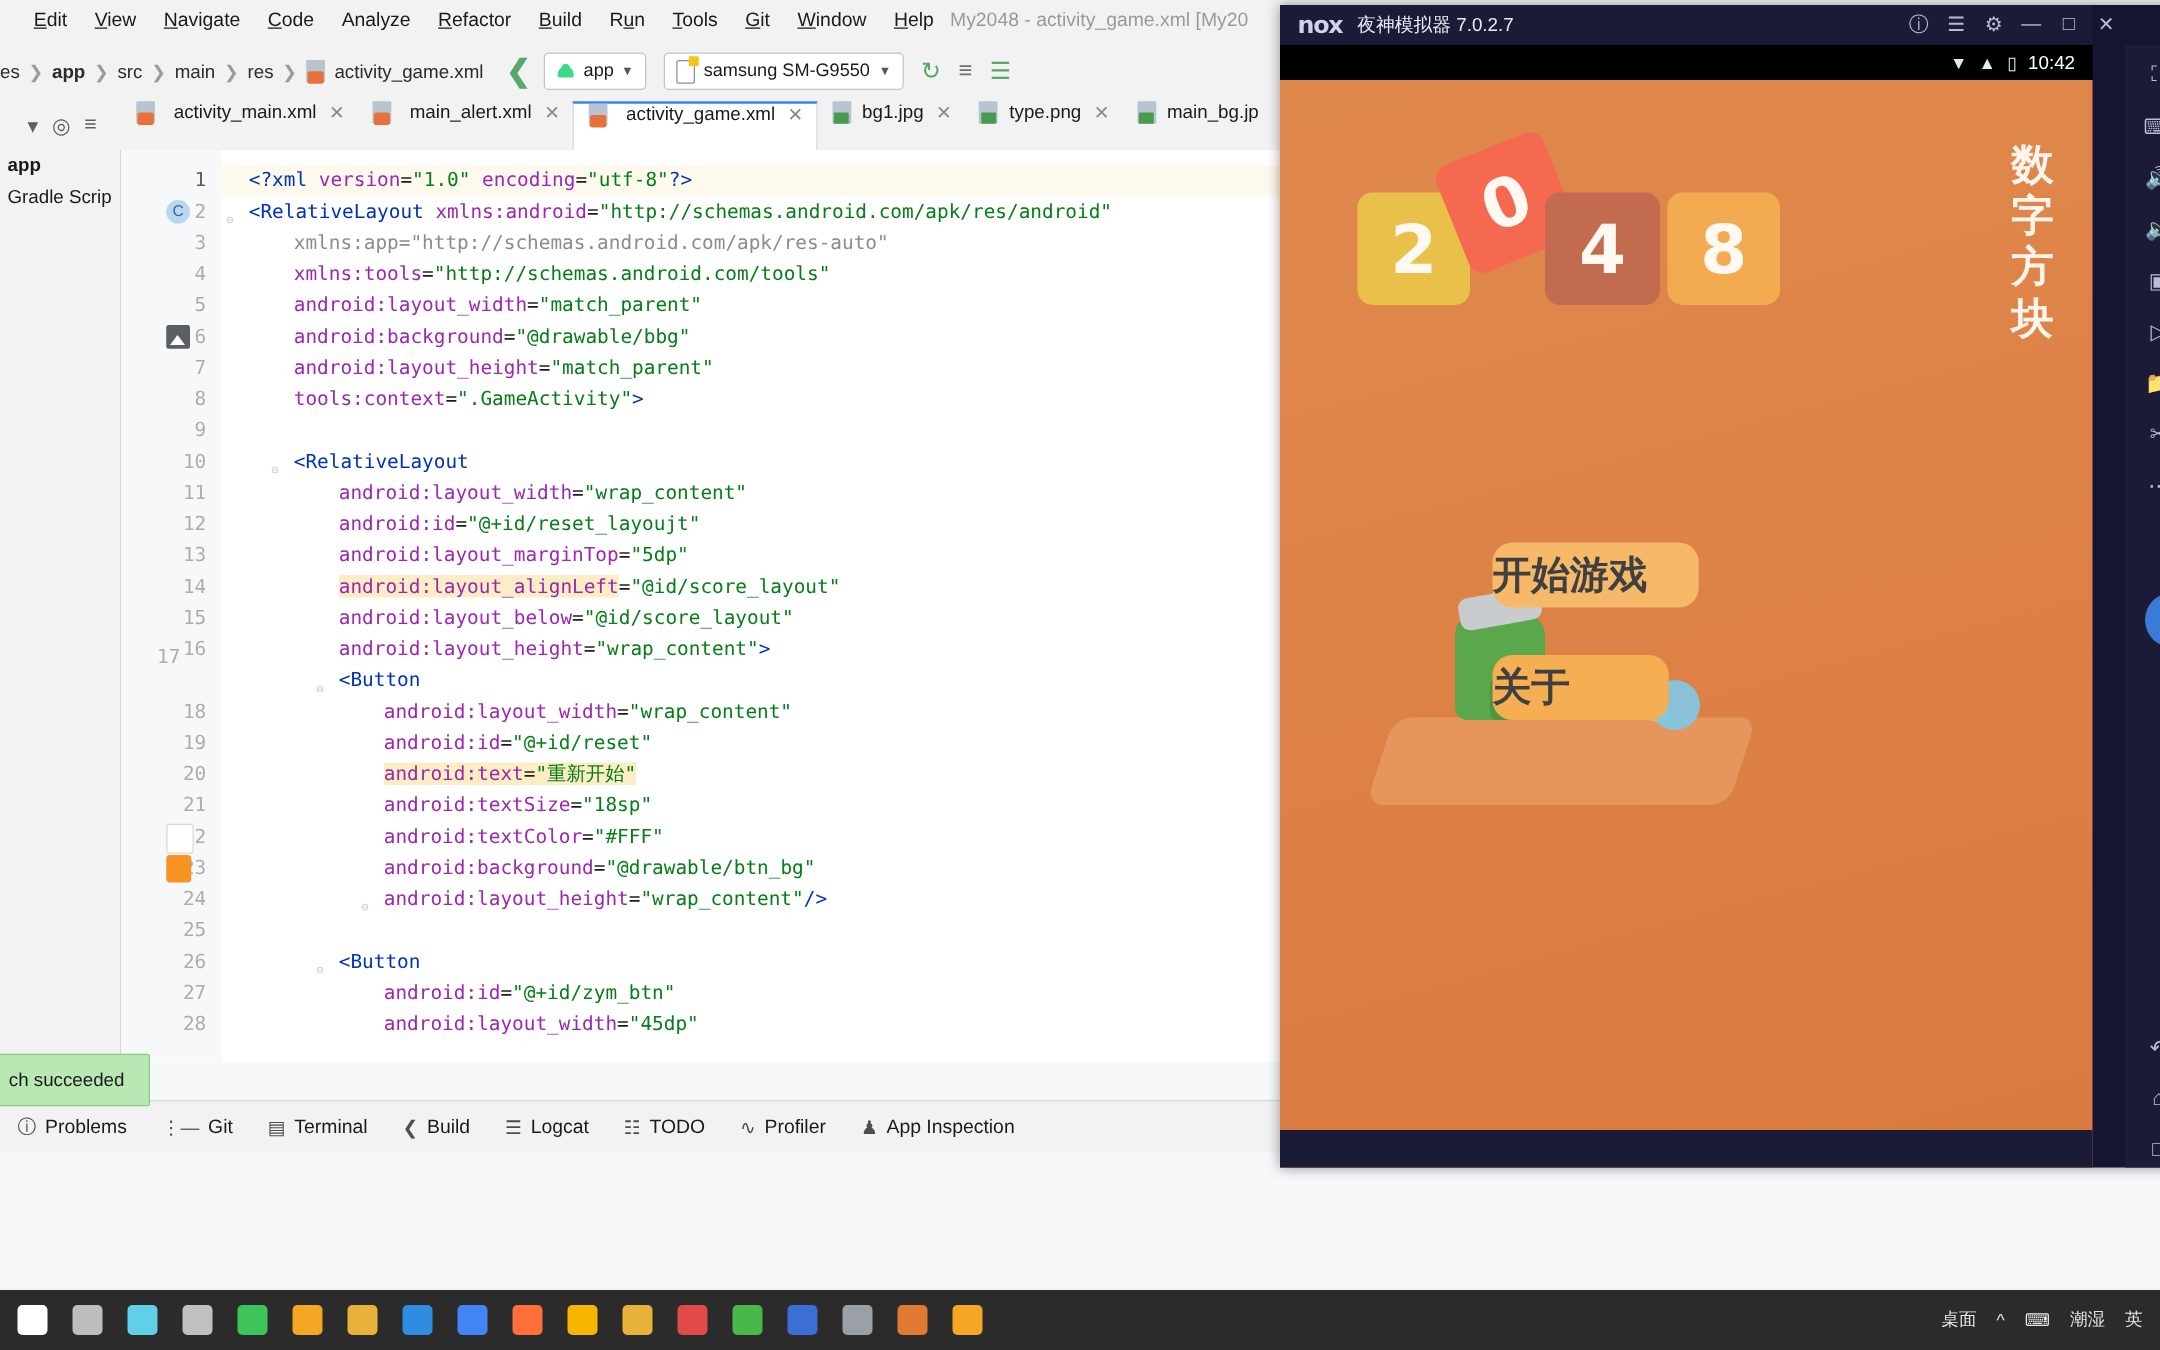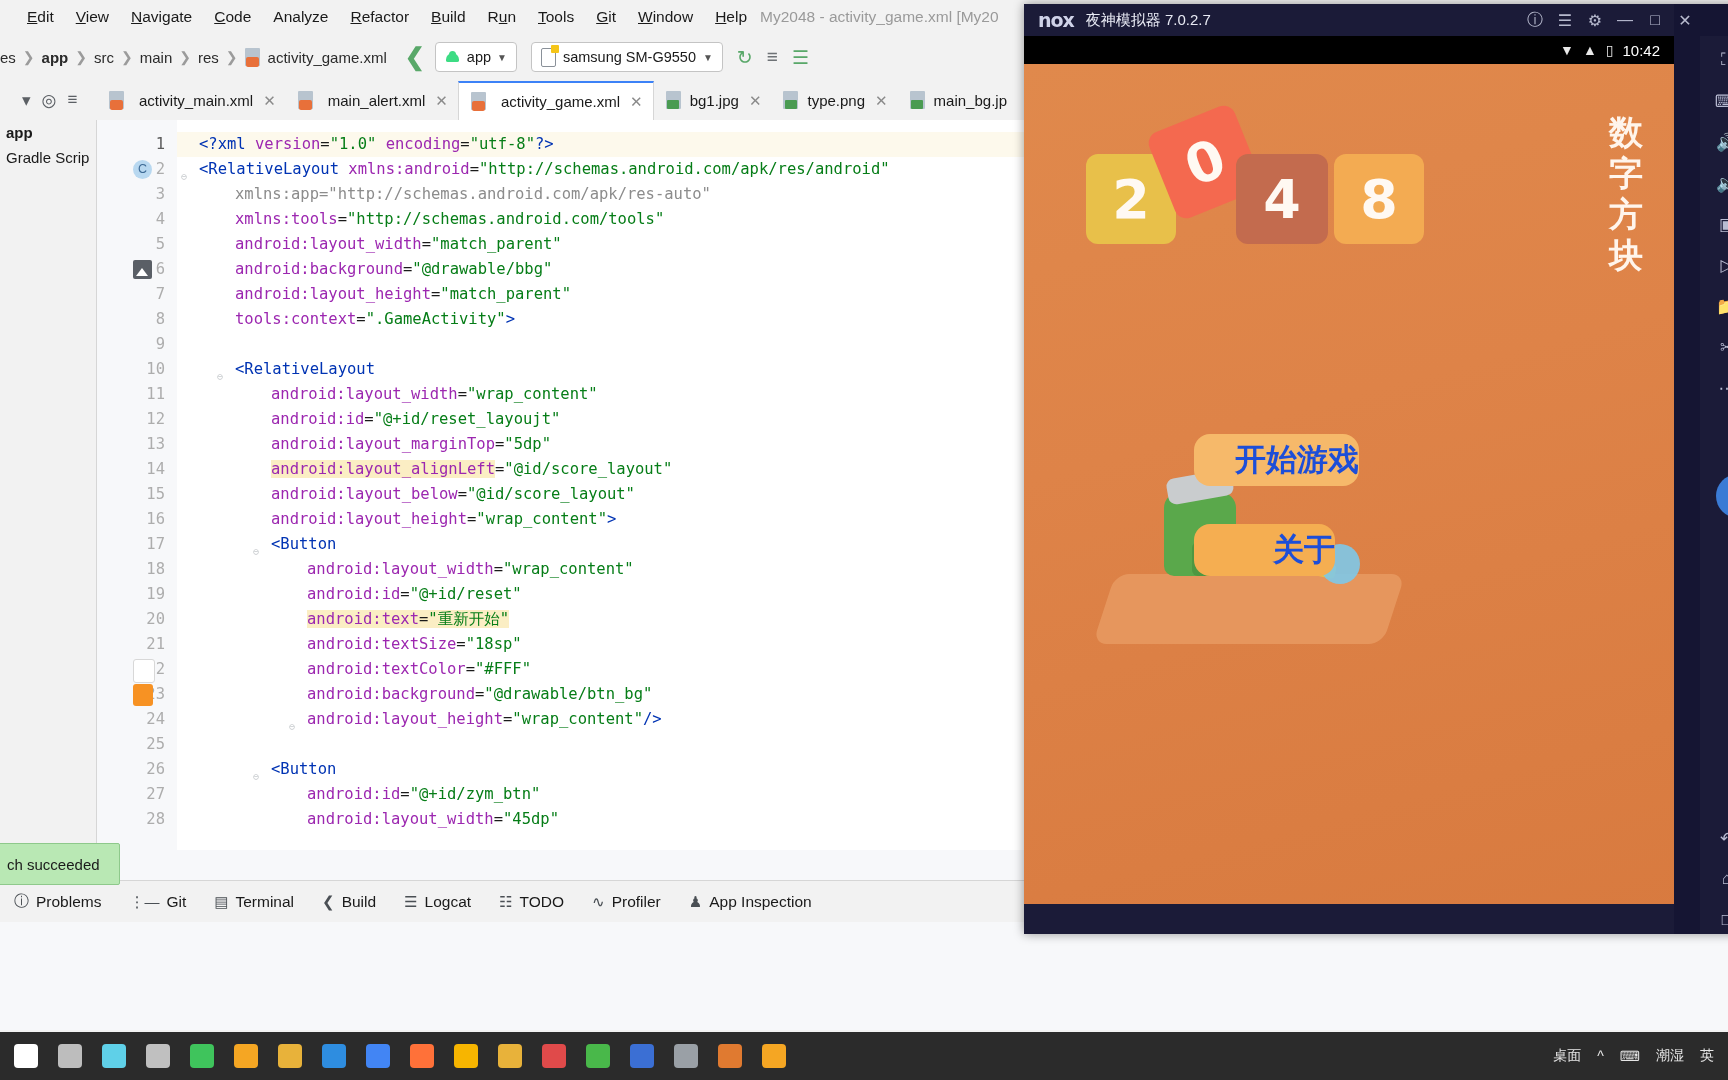--- a/index.html
+++ b/index.html
@@ -35,21 +35,21 @@
   .devicecombo{height:28px;border:1px solid #c4c4c4;border-radius:4px;background:#fff;display:flex;align-items:center;
             padding:0 9px;font-size:14.5px;color:#1a1a1a;gap:7px;margin-left:14px;}
   .devicon{width:13px;height:17px;border:1.6px solid #8a9199;border-radius:2px;position:relative;background:#fff;}
   .devicon:after{content:"";position:absolute;right:-4px;top:-4px;width:8px;height:8px;background:#f5c518;border-radius:1px;}
   .tbicon{margin-left:14px;color:#6e7276;font-size:19px;}
   .tbicon.green{color:#59a869;}
   
   .tabbar{position:absolute;left:0;top:80px;width:1728px;height:40px;background:#f2f2f2;
           border-bottom:1px solid #d6d6d6;display:flex;align-items:flex-end;}
   .lefticons{width:97px;height:40px;display:flex;align-items:center;gap:11px;padding-left:22px;box-sizing:border-box;color:#5c6065;font-size:17px;}
-  .tab{height:39px;display:flex;align-items:center;padding:0 10px 0 12px;gap:7px;font-size:15px;color:#1a1a1a;
+  .tab{height:39px;display:flex;padding:0 10px 0 12px;gap:7px;font-size:15px;color:#1a1a1a;
        background:transparent;white-space:nowrap;box-sizing:border-box;}
   .tab.active{background:#fff;border-top:2px solid #3c82f7;border-left:1px solid #d6d6d6;border-right:1px solid #d6d6d6;}
   .tabx{color:#8a8a8a;font-size:15px;margin-left:3px;}
   .imgicon{display:inline-block;width:17px;height:19px;position:relative;}
   .imgicon:before{content:"";position:absolute;left:0;top:0;width:15px;height:18px;background:#b8c4cf;border-radius:1px;}
   .imgicon:after{content:"";position:absolute;left:1.5px;bottom:1px;width:12px;height:9px;background:#4a9b52;border-radius:1px;}
   
   .sidebar{position:absolute;left:0;top:120px;width:97px;height:730px;background:#f2f2f2;border-right:1px solid #d6d6d6;box-sizing:border-box;}
   .sb-item{font-size:15px;color:#1a1a1a;padding:4px 6px;white-space:nowrap;overflow:hidden;}
   .sb-item.bold{font-weight:bold;}
@@ -102,22 +102,22 @@
   .androidstatus{position:absolute;left:0;top:32px;width:650px;height:28px;background:#000;display:flex;align-items:center;
                  justify-content:flex-end;padding-right:14px;box-sizing:border-box;gap:9px;}
   .statusicon{color:#e9e9e9;font-size:14px;}
   .clock{color:#ffffff;font-size:15px;font-weight:400;}
   .gamescreen{position:absolute;left:0;top:60px;width:650px;height:870px;
       background:linear-gradient(165deg,#e0894c 0%,#de8348 40%,#d87a3f 100%);overflow:hidden;}
   .tile{position:absolute;border-radius:12px;display:flex;align-items:center;justify-content:center;
         color:#fff9f2;font-family:"DejaVu Sans",sans-serif;font-weight:bold;}
   .sidetitle{position:absolute;right:30px;top:48px;color:#fff5ec;font-size:34px;line-height:41px;
              font-weight:bold;text-align:center;letter-spacing:1px;}
-  .gamebtn{position:absolute;border-radius:16px;display:flex;align-items:center;justify-content:flex-end;
-           color:#1d4ed8;font-weight:bold;}
+  .gamebtn{position:absolute;border-radius:16px;display:flex;align-items:center;justify-content:flex-start;
+           color:#404040;font-weight:bold;}
   .monster{position:absolute;}
   .noxside{position:absolute;right:0;top:32px;width:54px;height:898px;background:#1b1b38;
            display:flex;flex-direction:column;align-items:center;padding-top:10px;gap:13px;box-sizing:border-box;}
   .sideicon{width:30px;height:28px;display:flex;align-items:center;justify-content:center;color:#b9bcd2;font-size:17px;}
   .noxbottombar{position:absolute;left:0;bottom:0;width:650px;height:30px;background:#1b1b38;
                 display:flex;align-items:center;justify-content:flex-end;padding-right:16px;box-sizing:border-box;gap:10px;}
   .floatbadge{position:absolute;right:-6px;top:470px;width:44px;height:44px;border-radius:50%;
      background:#3a7bd5;color:#fff;font-size:12px;display:flex;align-items:center;justify-content:center;}
 
   
@@ -236,21 +236,21 @@
         <div class="lnum" style="top: 162px;">7</div>
         <div class="lnum" style="top: 187px;">8</div>
         <div class="lnum" style="top: 212px;">9</div>
         <div class="lnum" style="top: 237px;">10</div>
         <div class="lnum" style="top: 262px;">11</div>
         <div class="lnum" style="top: 287px;">12</div>
         <div class="lnum" style="top: 312px;">13</div>
         <div class="lnum" style="top: 337px;">14</div>
         <div class="lnum" style="top: 362px;">15</div>
         <div class="lnum" style="top: 387px;">16</div>
-        <div class="lnum" style="top: 412px;">17</div>
+        <div class="lnum" style="top: 393px; text-align: center;">17</div>
         <div class="lnum" style="top: 437px;">18</div>
         <div class="lnum" style="top: 462px;">19</div>
         <div class="lnum" style="top: 487px;">20</div>
         <div class="lnum" style="top: 512px;">21</div>
         <div class="lnum" style="top: 537px;">22</div>
         <div class="gutter-sw" style="top: 539px; background: rgb(255, 255, 255); border: 1px solid rgb(216, 216, 216);"></div>
         <div class="lnum" style="top: 562px;">23</div>
         <div class="gutter-sw" style="top: 564px; background: rgb(247, 146, 35);"></div>
         <div class="lnum" style="top: 587px;">24</div>
         <div class="lnum" style="top: 612px;">25</div>

